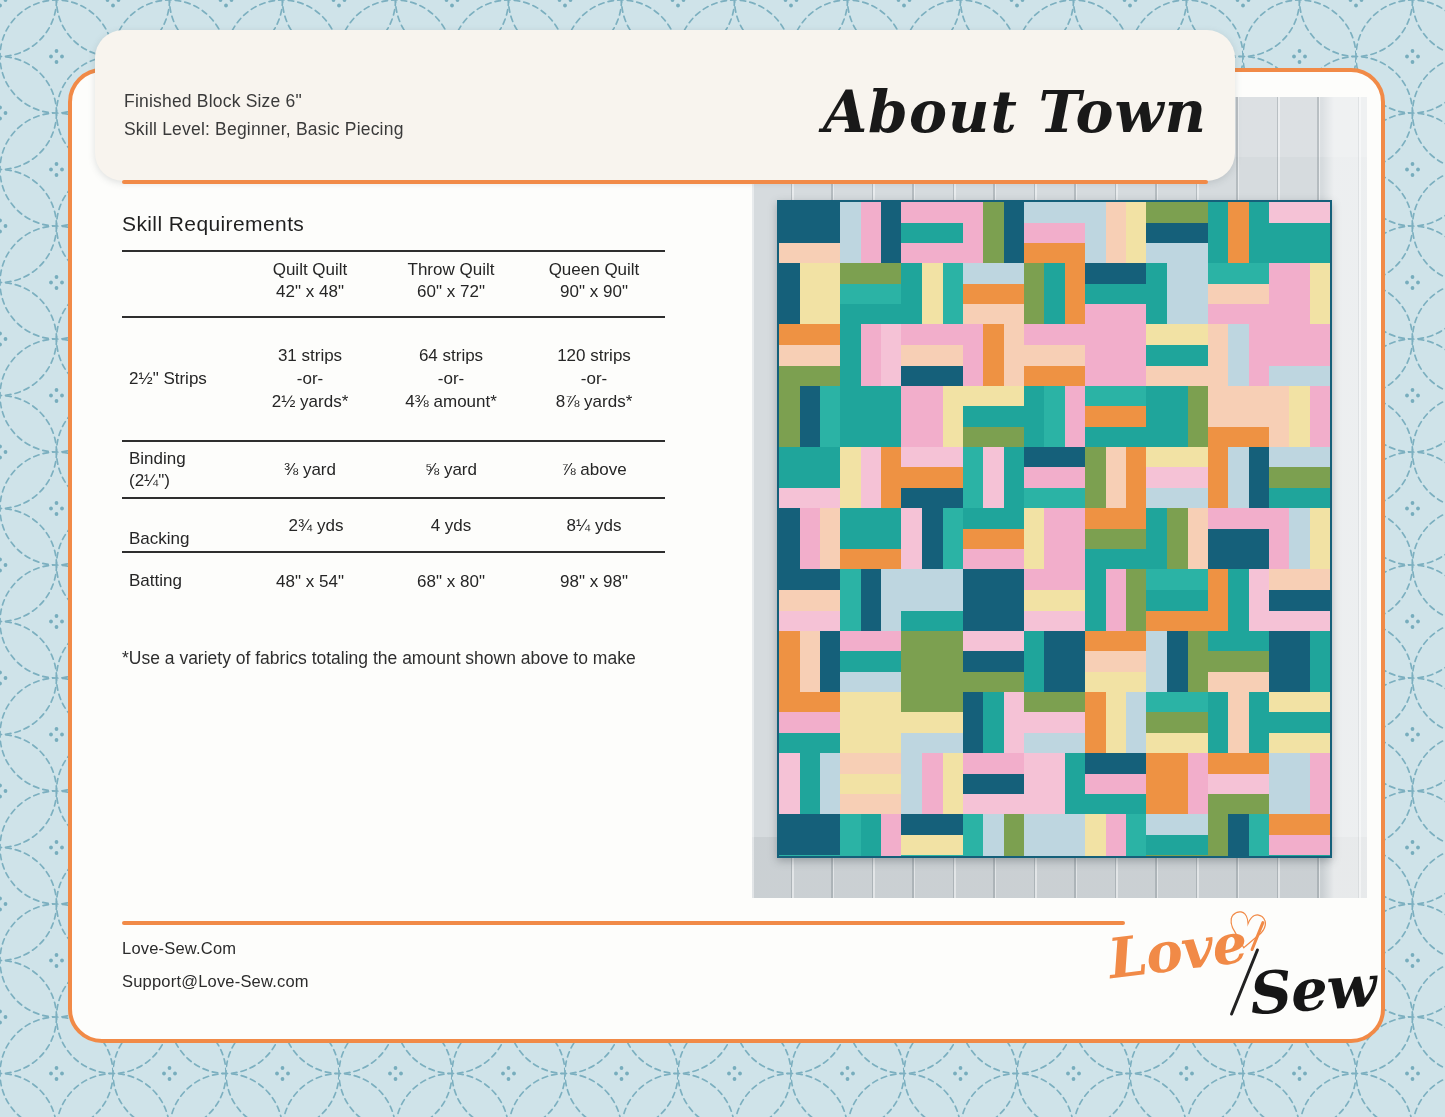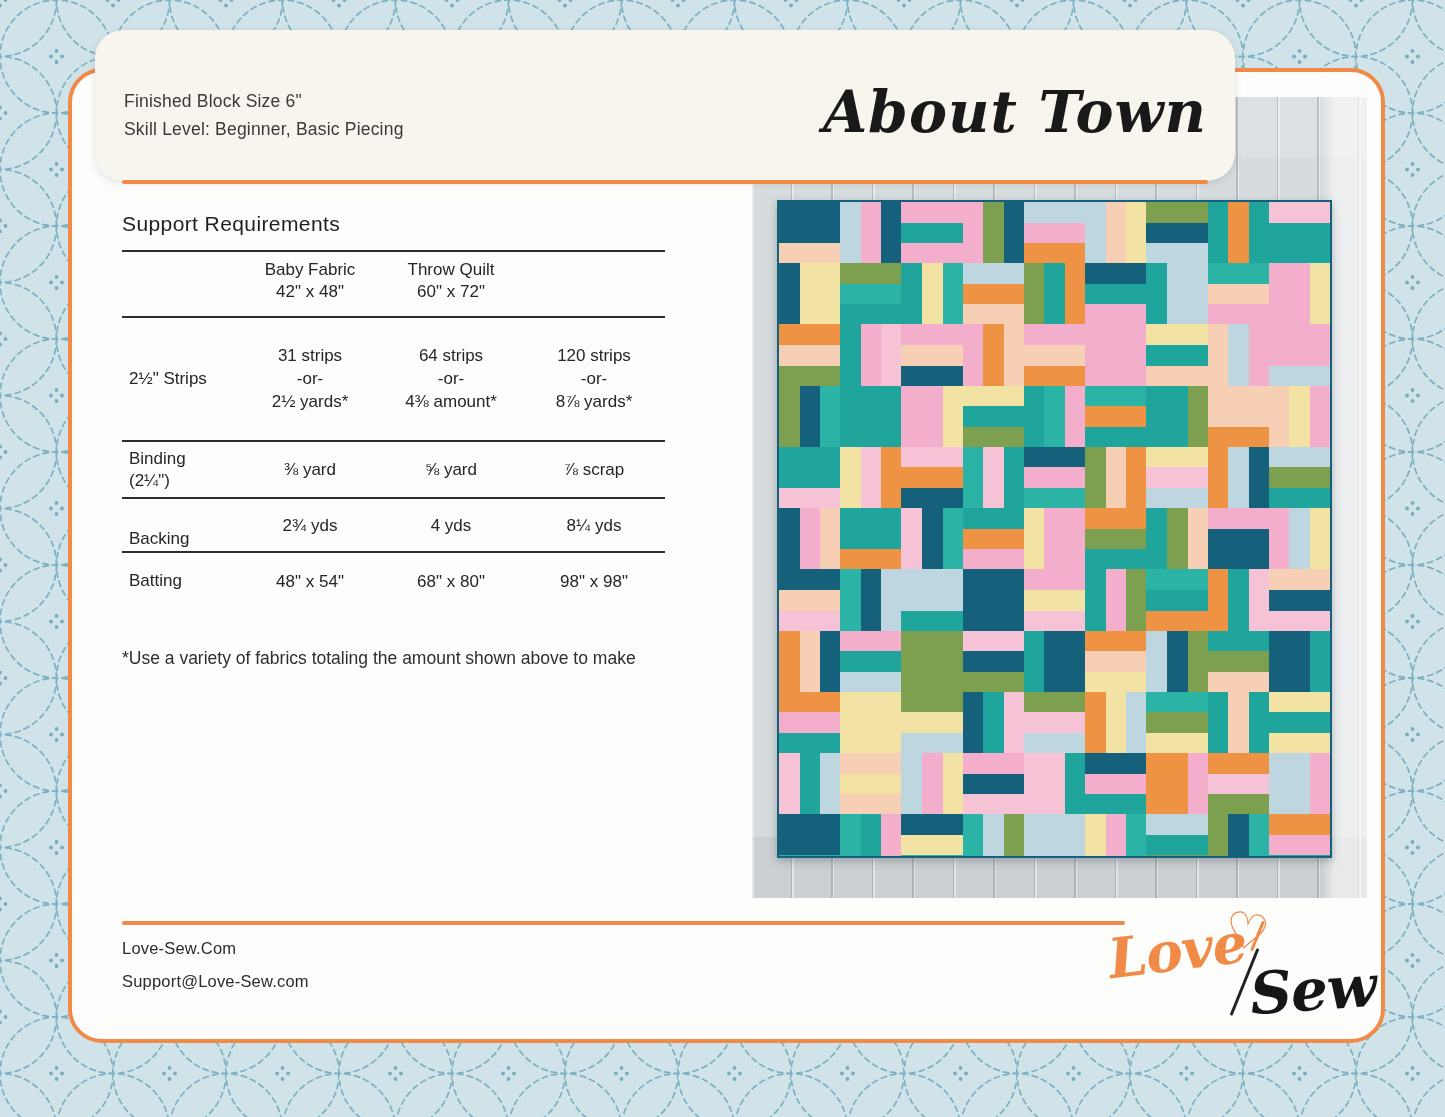--- a/index.html
+++ b/index.html
@@ -613,35 +613,39 @@
         <div class="qblock" style="left: 489.778px; top: 612.222px; width: 61.8222px; height: 61.8222px;">
           <div class="qstrip" style="background: rgb(238, 146, 67);"></div>
           <div class="qstrip" style="background: rgb(242, 174, 203);"></div>
           <div class="qstrip" style="background: rgb(31, 165, 155);"></div>
         </div>
       </div>
   </div>
 
   <div class="content">
 
-    <div class="abs fr-heading">Support Requirements</div>
+    <div class="abs fr-heading">Skill Requirements</div>
 
     <div class="abs rule" style="top:250px"></div>
     <div class="abs rule" style="top:316px"></div>
     <div class="abs rule" style="top:440px"></div>
     <div class="abs rule" style="top:497px"></div>
     <div class="abs rule" style="top:551px"></div>
 
     <div class="abs col head" style="left:230px;top:259px">
-      <div>Baby Fabric</div>
+      <div>Quilt Quilt</div>
       <div>42" x 48"</div>
     </div>
     <div class="abs col head" style="left:371px;top:259px">
       <div>Throw Quilt</div>
       <div>60" x 72"</div>
+    </div>
+    <div class="abs col head" style="left:514px;top:259px">
+      <div>Queen Quilt</div>
+      <div>90" x 90"</div>
     </div>
 
     <div class="abs rlabel" style="top:368px">2½" Strips</div>
     <div class="abs vals" style="left:230px;top:344px">
       <div>31 strips</div>
       <div>-or-</div>
       <div>2½ yards*</div>
     </div>
     <div class="abs vals" style="left:371px;top:344px">
       <div>64 strips</div>
@@ -653,24 +657,24 @@
       <div>-or-</div>
       <div>8⅞ yards*</div>
     </div>
 
     <div class="abs rlabel" style="top:448px">
       <div>Binding</div>
       <div>(2¼")</div>
     </div>
     <div class="abs vals" style="left:230px;top:458px">⅜ yard</div>
     <div class="abs vals" style="left:371px;top:458px">⅝ yard</div>
-    <div class="abs vals" style="left:514px;top:458px">⅞ scrap</div>
+    <div class="abs vals" style="left:514px;top:458px">⅞ above</div>
 
     <div class="abs rlabel" style="top:528px">Backing</div>
-    <div class="abs vals" style="left:230px;top:514px">2¾ yds</div>
+    <div class="abs vals" style="left:236px;top:514px">2¾ yds</div>
     <div class="abs vals" style="left:371px;top:514px">4 yds</div>
     <div class="abs vals" style="left:514px;top:514px">8¼ yds</div>
 
     <div class="abs rlabel" style="top:570px">Batting</div>
     <div class="abs vals" style="left:230px;top:570px">48" x 54"</div>
     <div class="abs vals" style="left:371px;top:570px">68" x 80"</div>
     <div class="abs vals" style="left:514px;top:570px">98" x 98"</div>
 
     <div class="abs note">
       <div>*Use a variety of fabrics totaling the amount shown above to make</div>

